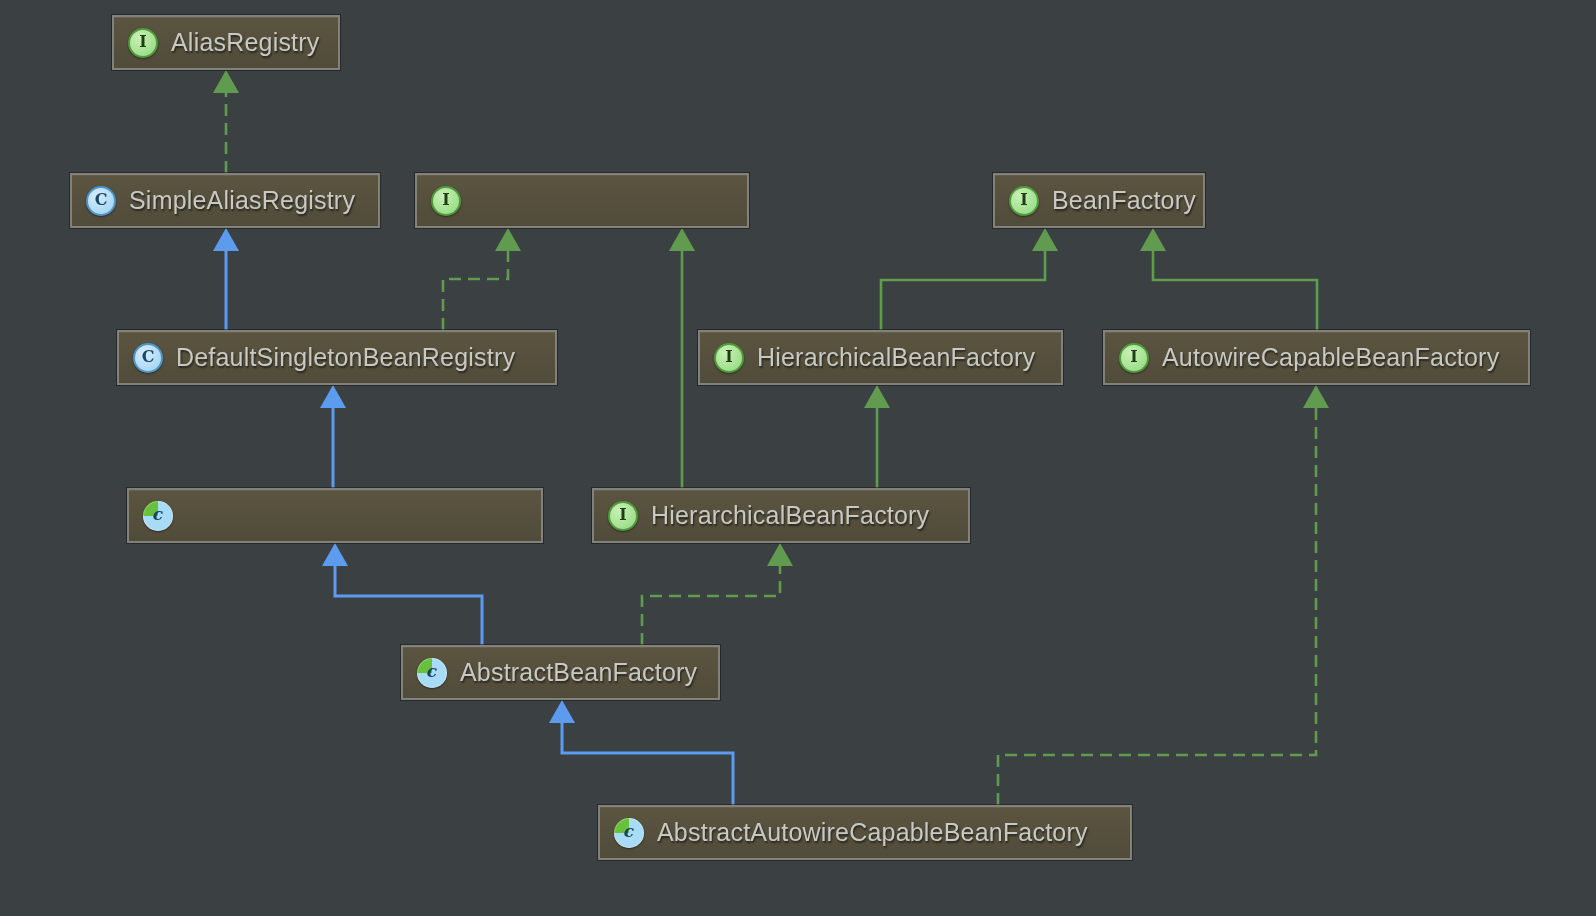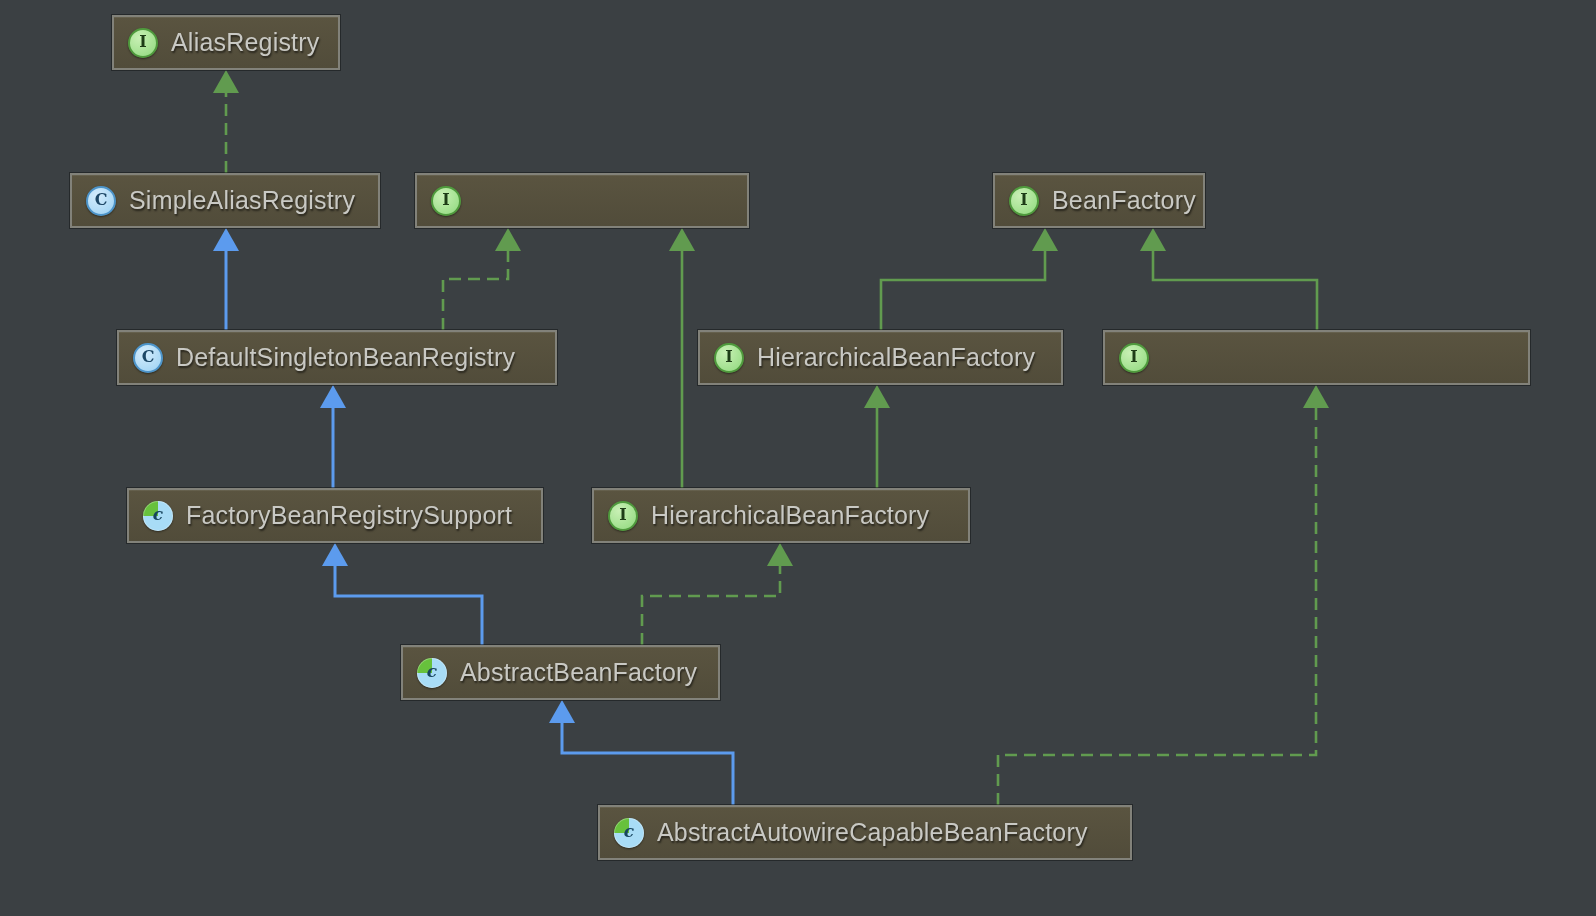--- a/index.html
+++ b/index.html
@@ -140,26 +140,26 @@
     <div class="node" style="left: 698px; top: 330px; width: 365px; height: 55px;">
       <span class="icon interface">
         <span class="icon-letter">I</span>
       </span>
       <span class="label">HierarchicalBeanFactory</span>
     </div>
     <div class="node" style="left: 1103px; top: 330px; width: 427px; height: 55px;">
       <span class="icon interface">
         <span class="icon-letter">I</span>
       </span>
+      <span class="label">AutowireCapableBeanFactory</span>
     </div>
     <div class="node" style="left: 127px; top: 488px; width: 416px; height: 55px;">
       <span class="icon abstract_class">
         <span class="icon-letter">c</span>
       </span>
-      <span class="label">FactoryBeanRegistrySupport</span>
     </div>
     <div class="node" style="left: 592px; top: 488px; width: 378px; height: 55px;">
       <span class="icon interface">
         <span class="icon-letter">I</span>
       </span>
       <span class="label">HierarchicalBeanFactory</span>
     </div>
     <div class="node" style="left: 401px; top: 645px; width: 319px; height: 55px;">
       <span class="icon abstract_class">
         <span class="icon-letter">c</span>

